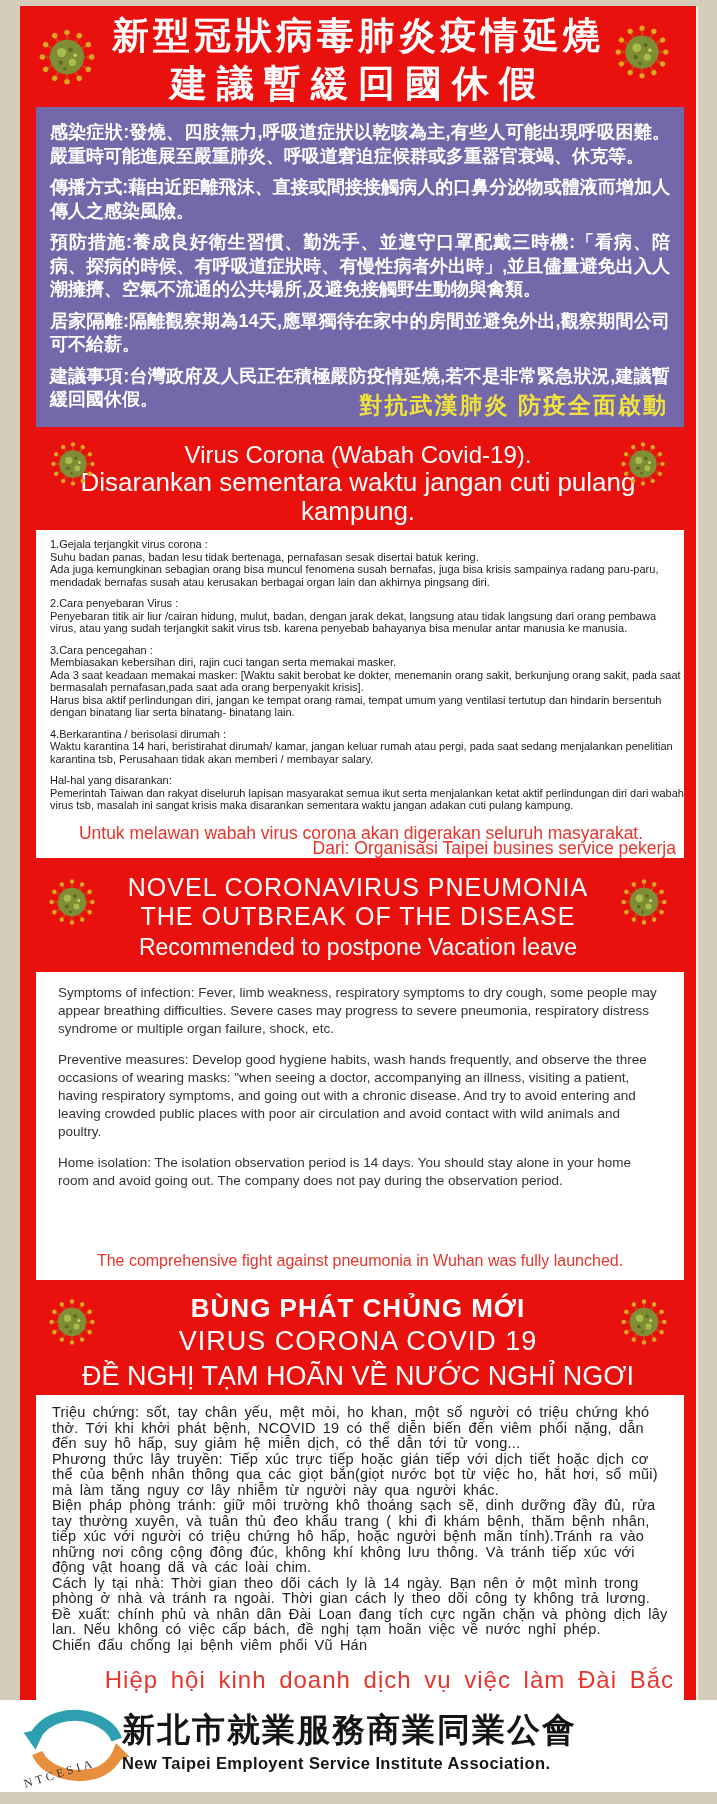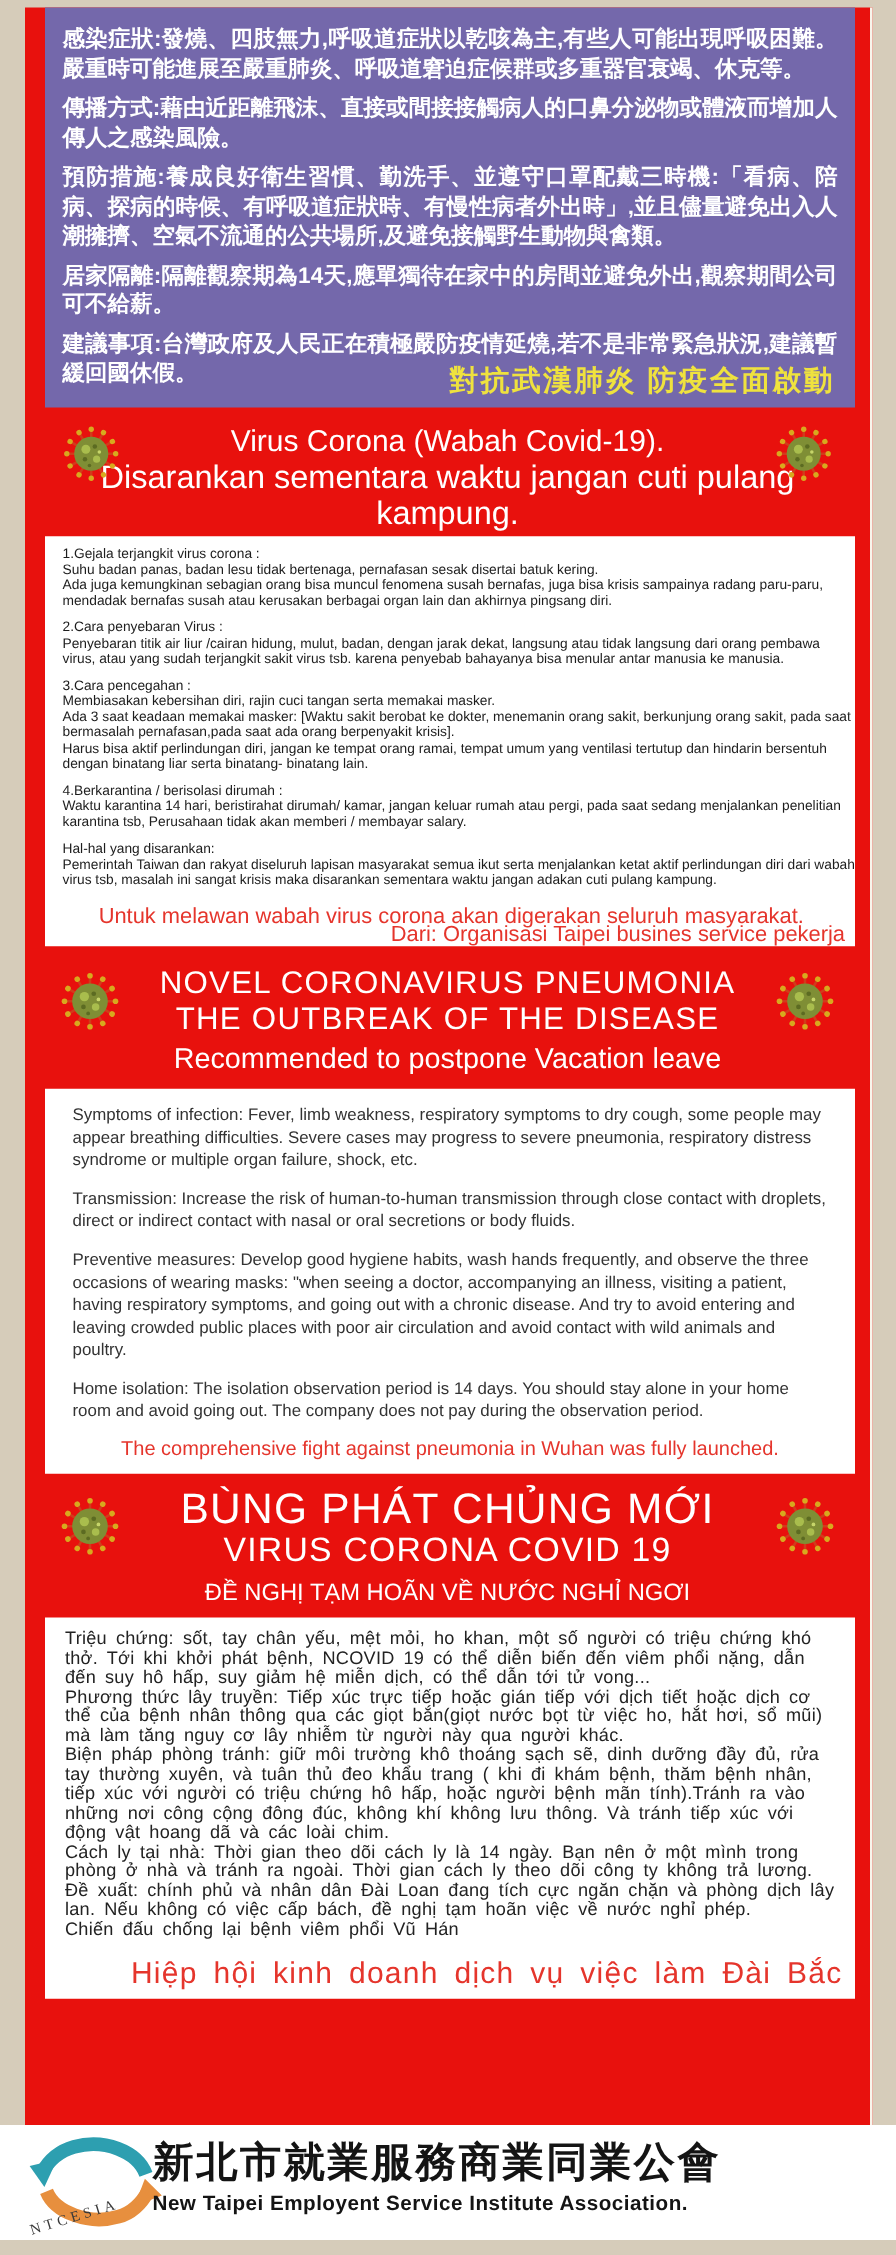--- a/index.html
+++ b/index.html
@@ -19,23 +19,23 @@
   .title-line{font-size:37px;font-weight:700;line-height:48px;letter-spacing:4px;}
   .id-header{height:103px;padding-top:14px;box-sizing:border-box;}
   .id-h1{font-size:20px;line-height:26px;}
   .id-h2{font-size:24px;line-height:27px;}
   .id-h3{font-size:26px;line-height:29px;}
   .en-header{height:114px;padding-top:16px;box-sizing:border-box;}
   .en-h1{font-size:25px;line-height:27px;letter-spacing:1px;}
   .en-h2{font-size:25px;line-height:30px;letter-spacing:1px;}
   .en-h3{font-size:23px;line-height:33px;}
   .vi-header{height:115px;padding-top:12px;box-sizing:border-box;}
-  .vi-h1{font-size:34px;line-height:33px;letter-spacing:1px;}
+  .vi-h1{font-size:26px;line-height:33px;letter-spacing:1px;font-weight:bold;}
   .vi-h2{font-size:27px;line-height:33px;letter-spacing:1px;}
-  .vi-h3{font-size:19px;line-height:36px;}
+  .vi-h3{font-size:27px;line-height:36px;}
   
   .purple-box{
     height:320px;margin:0 12px 0 16px;background:#7468ab;color:#ffffff;
     padding:14px 14px;box-sizing:border-box;position:relative;
   }
   .zh-p{font-size:18px;line-height:23.5px;font-weight:700;text-align:justify;
         word-break:break-all;margin:0 0 8px 0;}
   .zh-slogan{position:absolute;right:16px;bottom:6px;color:#efe23e;
              font-size:23px;font-weight:700;letter-spacing:2px;}
   
@@ -124,20 +124,30 @@
       <circle cx="36" cy="24" r="2.5" fill="#5c6b22"></circle>
       <circle cx="25" cy="38" r="2.5" fill="#5c6b22"></circle>
       <circle cx="30" cy="45" r="2" fill="#5c6b22"></circle>
       <circle cx="41" cy="30" r="2" fill="#c6d56a"></circle>
     </g>
   </symbol>
 </svg>
 
 <div class="poster">
 
+  <div class="band title-band">
+    <svg class="virus" style="left:18px;top:22px" width="58" height="58">
+        <use href="#virus-sym"></use>
+      </svg>
+    <svg class="virus" style="right:26px;top:18px" width="56" height="56">
+        <use href="#virus-sym"></use>
+      </svg>
+    <div class="title-line">新型冠狀病毒肺炎疫情延燒</div>
+    <div class="title-line" style="letter-spacing:10px">建議暫緩回國休假</div>
+  </div>
 
   <div class="purple-box">
     <p class="zh-p">感染症狀:發燒、四肢無力,呼吸道症狀以乾咳為主,有些人可能出現呼吸困難。嚴重時可能進展至嚴重肺炎、呼吸道窘迫症候群或多重器官衰竭、休克等。</p>
     <p class="zh-p">傳播方式:藉由近距離飛沫、直接或間接接觸病人的口鼻分泌物或體液而增加人傳人之感染風險。</p>
     <p class="zh-p">預防措施:養成良好衛生習慣、勤洗手、並遵守口罩配戴三時機:「看病、陪病、探病的時候、有呼吸道症狀時、有慢性病者外出時」,並且儘量避免出入人潮擁擠、空氣不流通的公共場所,及避免接觸野生動物與禽類。</p>
     <p class="zh-p">居家隔離:隔離觀察期為14天,應單獨待在家中的房間並避免外出,觀察期間公司可不給薪。</p>
     <p class="zh-p">建議事項:台灣政府及人民正在積極嚴防疫情延燒,若不是非常緊急狀況,建議暫緩回國休假。</p>
     <div class="zh-slogan">對抗武漢肺炎 防疫全面啟動</div>
   </div>
 
@@ -179,21 +189,20 @@
     <svg class="virus" style="right:28px;top:20px" width="48" height="48">
         <use href="#virus-sym"></use>
       </svg>
     <div class="en-h1">NOVEL CORONAVIRUS PNEUMONIA</div>
     <div class="en-h2">THE OUTBREAK OF THE DISEASE</div>
     <div class="en-h3">Recommended to postpone Vacation leave</div>
   </div>
 
   <div class="white-box en-box">
     <p class="en-p">Symptoms of infection: Fever, limb weakness, respiratory symptoms to dry cough, some people may appear breathing difficulties. Severe cases may progress to severe pneumonia, respiratory distress syndrome or multiple organ failure, shock, etc.</p>
-    <p class="en-p">Transmission: Increase the risk of human-to-human transmission through close contact with droplets, direct or indirect contact with nasal or oral secretions or body fluids.</p>
     <p class="en-p">Preventive measures: Develop good hygiene habits, wash hands frequently, and observe the three occasions of wearing masks: "when seeing a doctor, accompanying an illness, visiting a patient, having respiratory symptoms, and going out with a chronic disease. And try to avoid entering and leaving crowded public places with poor air circulation and avoid contact with wild animals and poultry.</p>
     <p class="en-p">Home isolation: The isolation observation period is 14 days. You should stay alone in your home room and avoid going out. The company does not pay during the observation period.</p>
     <div class="en-red">The comprehensive fight against pneumonia in Wuhan was fully launched.</div>
   </div>
 
   <div class="band vi-header">
     <svg class="virus" style="left:28px;top:18px" width="48" height="48">
         <use href="#virus-sym"></use>
       </svg>
     <svg class="virus" style="right:28px;top:18px" width="48" height="48">

